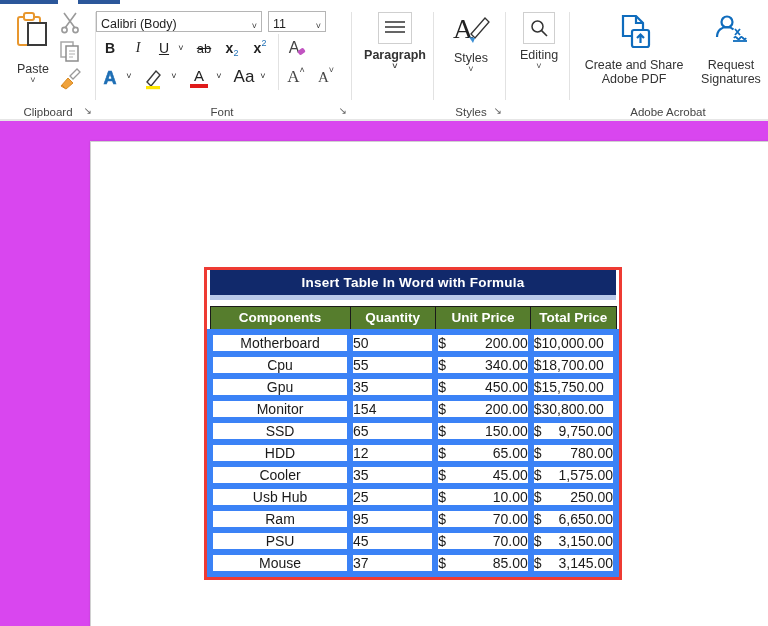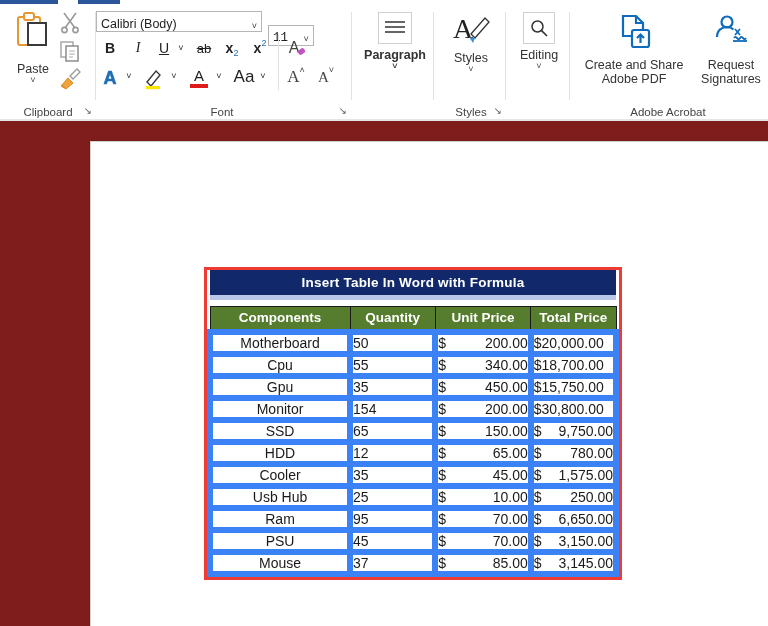--- a/index.html
+++ b/index.html
@@ -77,21 +77,21 @@
     font-size: 12.5px; color: #333; line-height: 14px;
   }
   .box-icon {
     border: 1px solid #cfcfcf; background: #fff;
     display: flex; align-items: center; justify-content: center;
   }
 
   
   .doc-area {
     position: absolute; left: 0; top: 121px; width: 768px; height: 505px;
-    background: #7f1d1d;
+    background: #d946ef;
   }
   .page {
     position: absolute; left: 90px; top: 20px; width: 700px; height: 490px;
     background: #ffffff; border: 1px solid #d0d0d0;
     box-shadow: 0 0 2px rgba(0,0,0,.12);
   }
 
   
   .tbl-wrap {
     position: absolute; left: 113px; top: 125px;
@@ -174,21 +174,21 @@
       <div class="grp-label">Clipboard</div>
       <div class="dlg-launch" style="right:4px;">↘</div>
       <div class="grp-sep" style="right:0;"></div>
     </div>
 
     <div class="grp" id="grp-font">
       <div class="combo" style="left:4px; top:7px; width:166px;">
         <span>Calibri (Body)</span>
         <span class="caret">˅</span>
       </div>
-      <div class="combo" style="left:176px; top:21px; width:46px;font-family:Liberation Mono, monospace;">
+      <div class="combo" style="left:176px; top:7px; width:58px;">
         <span>11</span>
         <span class="caret">˅</span>
       </div>
 
       <div class="fbtn" style="left:8px; top:34px; width:20px; height:20px; font-weight:bold;">B</div>
       <div class="fbtn" style="left:36px; top:34px; width:20px; height:20px; font-style:italic; font-family:'Liberation Serif',serif;">I</div>
       <div class="fbtn" style="left:62px; top:34px; width:20px; height:20px; text-decoration:underline;">U</div>
       <div class="fbtn" style="left:83px; top:36px; width:12px; height:16px; font-size:9px;">˅</div>
       <div class="fbtn" style="left:101px; top:34px; width:22px; height:20px; text-decoration:line-through; font-size:13px;">ab</div>
       <div class="fbtn" style="left:129px; top:34px; width:22px; height:20px;">
@@ -340,21 +340,21 @@
                 <td class="c-comp">Motherboard</td>
                 <td class="c-qty">50</td>
                 <td class="c-up">
                   <div class="money">
                     <span class="sym">$</span>
                     <span class="amt">200.00</span>
                   </div>
                 </td>
                 <td class="c-tp">
                   <div class="money">
-                    <span class="sym">$20,000.00</span>
+                    <span class="sym">$10,000.00</span>
                     <span class="amt"></span>
                   </div>
                 </td>
               </tr>
               <tr class="drow">
                 <td class="c-comp">Cpu</td>
                 <td class="c-qty">55</td>
                 <td class="c-up">
                   <div class="money">
                     <span class="sym">$</span>

